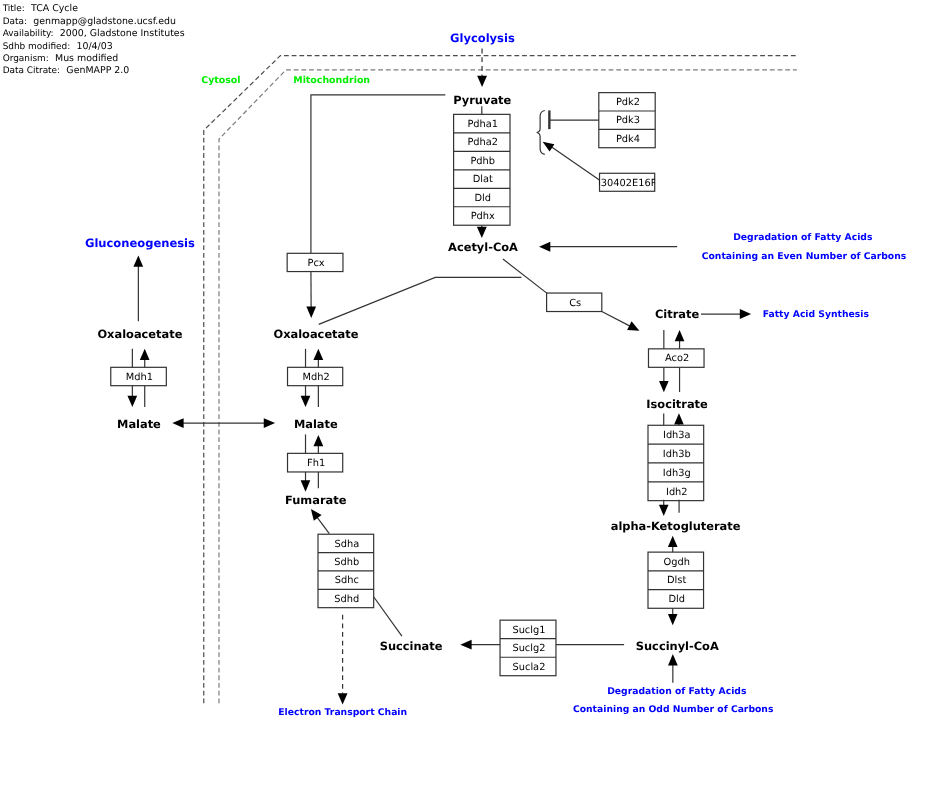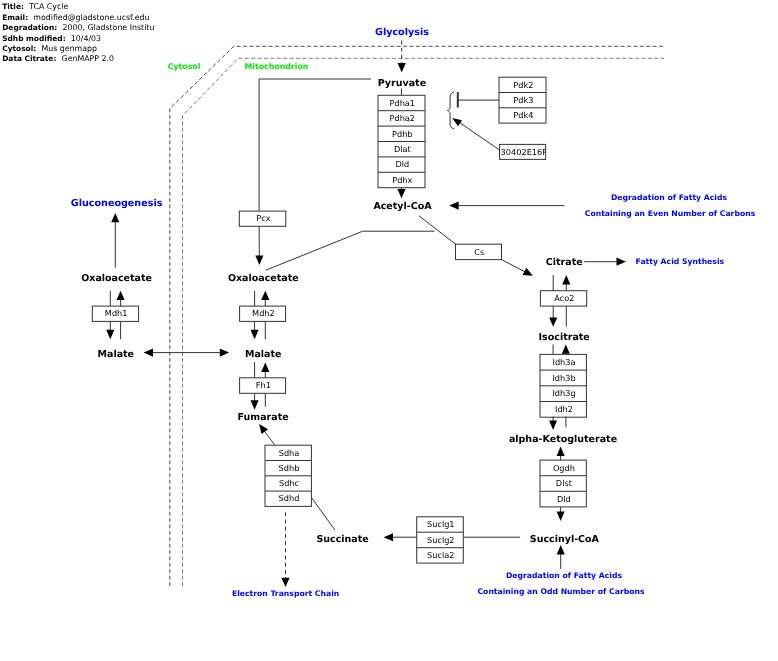--- a/index.html
+++ b/index.html
@@ -3,21 +3,21 @@
 <meta charset="utf-8">
 <title>TCA Cycle</title>
 <style>
   html,body{margin:0;padding:0;background:#ffffff;}
   body{width:778px;height:661px;overflow:hidden;-webkit-font-smoothing:antialiased;text-rendering:geometricPrecision;
        font-family:"DejaVu Sans",sans-serif;}
   #root{position:relative;width:778px;height:661px;background:#fff;}
   svg#canvas{position:absolute;left:0;top:0;width:778px;height:661px;display:block;}
   .hdr{position:absolute;left:2.2px;top:2.3px;width:153.0px;height:66px;overflow:hidden;}
   .hdr .row{white-space:nowrap;height:10.45px;line-height:10.45px;font-size:7.45px;color:#000;}
-  .hdr .k{font-weight:bold;}
+  .hdr .k{font-weight:normal;}
   .hdr .v{font-weight:normal;font-size:7.85px;padding-left:5.2px;text-align:center;}
   svg text{font-family:"DejaVu Sans",sans-serif;}
   text.met{font-size:9.5px;font-weight:bold;fill:#000;}
   text.path{font-size:9.6px;font-weight:bold;fill:#0000ff;}
   text.cap{font-size:7.7px;font-weight:bold;fill:#0000ff;}
   text.comp{font-size:7.85px;font-weight:bold;fill:#00ee00;}
   text.gene{font-size:8.2px;font-weight:normal;fill:#000;}
   .gbox{fill:#ffffff;stroke:#333333;stroke-width:1;}
   .gsep{stroke:#333333;stroke-width:1;}
   .ln{stroke:#333333;stroke-width:1;fill:none;}
@@ -26,24 +26,24 @@
   .ahead{fill:#000000;stroke:none;}
   .dashb{stroke:#333333;stroke-width:1;fill:none;stroke-dasharray:4 3.2;}
 </style>
 </head>
 <body>
 
 <div id="root">
 
   <div class="hdr">
     <div class="row"><span class="k">Title:</span><span class="v">TCA Cycle</span></div>
-    <div class="row"><span class="k">Email:</span><span class="v">modified@gladstone.ucsf.edu</span></div>
-    <div class="row"><span class="k">Degradation:</span><span class="v">2000, Gladstone Institutes</span></div>
+    <div class="row"><span class="k">Data:</span><span class="v">genmapp@gladstone.ucsf.edu</span></div>
+    <div class="row"><span class="k">Availability:</span><span class="v">2000, Gladstone Institutes</span></div>
     <div class="row"><span class="k">Sdhb modified:</span><span class="v">10/4/03</span></div>
-    <div class="row"><span class="k">Cytosol:</span><span class="v">Mus genmapp</span></div>
+    <div class="row"><span class="k">Organism:</span><span class="v">Mus modified</span></div>
     <div class="row"><span class="k">Data Citrate:</span><span class="v">GenMAPP 2.0</span></div>
   </div>
 
   <svg id="canvas" viewBox="0 0 778 661">
     <g>
       <polyline points="169.8,586 169.8,108.6 233.7,46.3 664,46.3" class="dash"></polyline>
       <polyline points="182.5,586 182.5,115.9 238.2,58.3 664,58.3" class="dash2"></polyline>
     </g>
     <text class="comp" x="167.7" y="68.8" text-anchor="start">Cytosol</text>
     <text class="comp" x="244.4" y="68.8" text-anchor="start">Mitochondrion</text>

